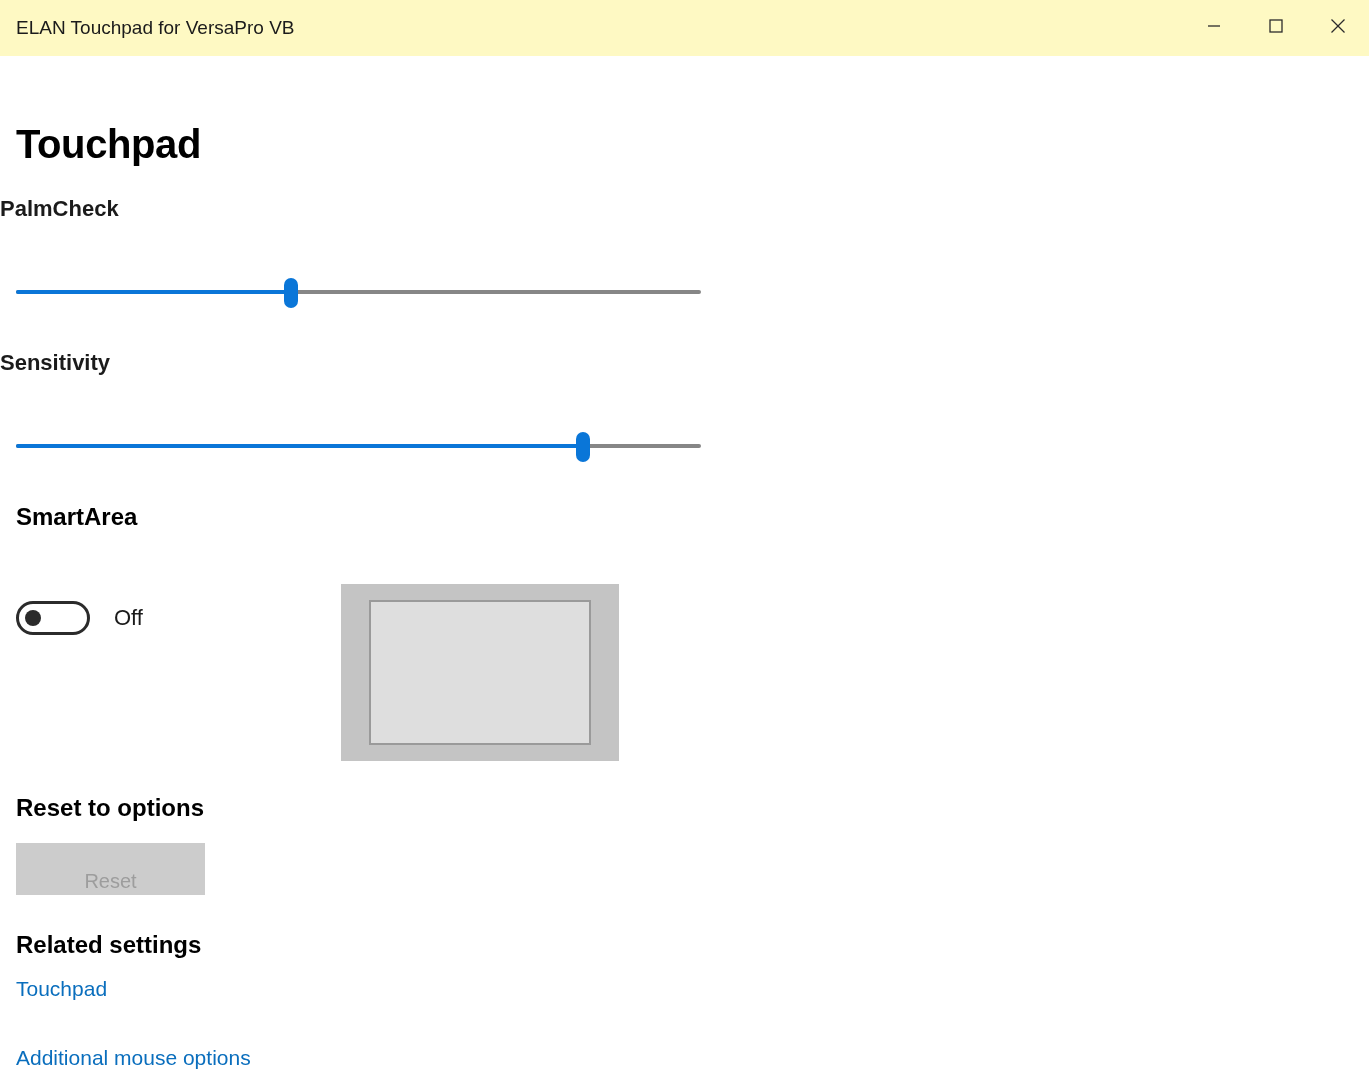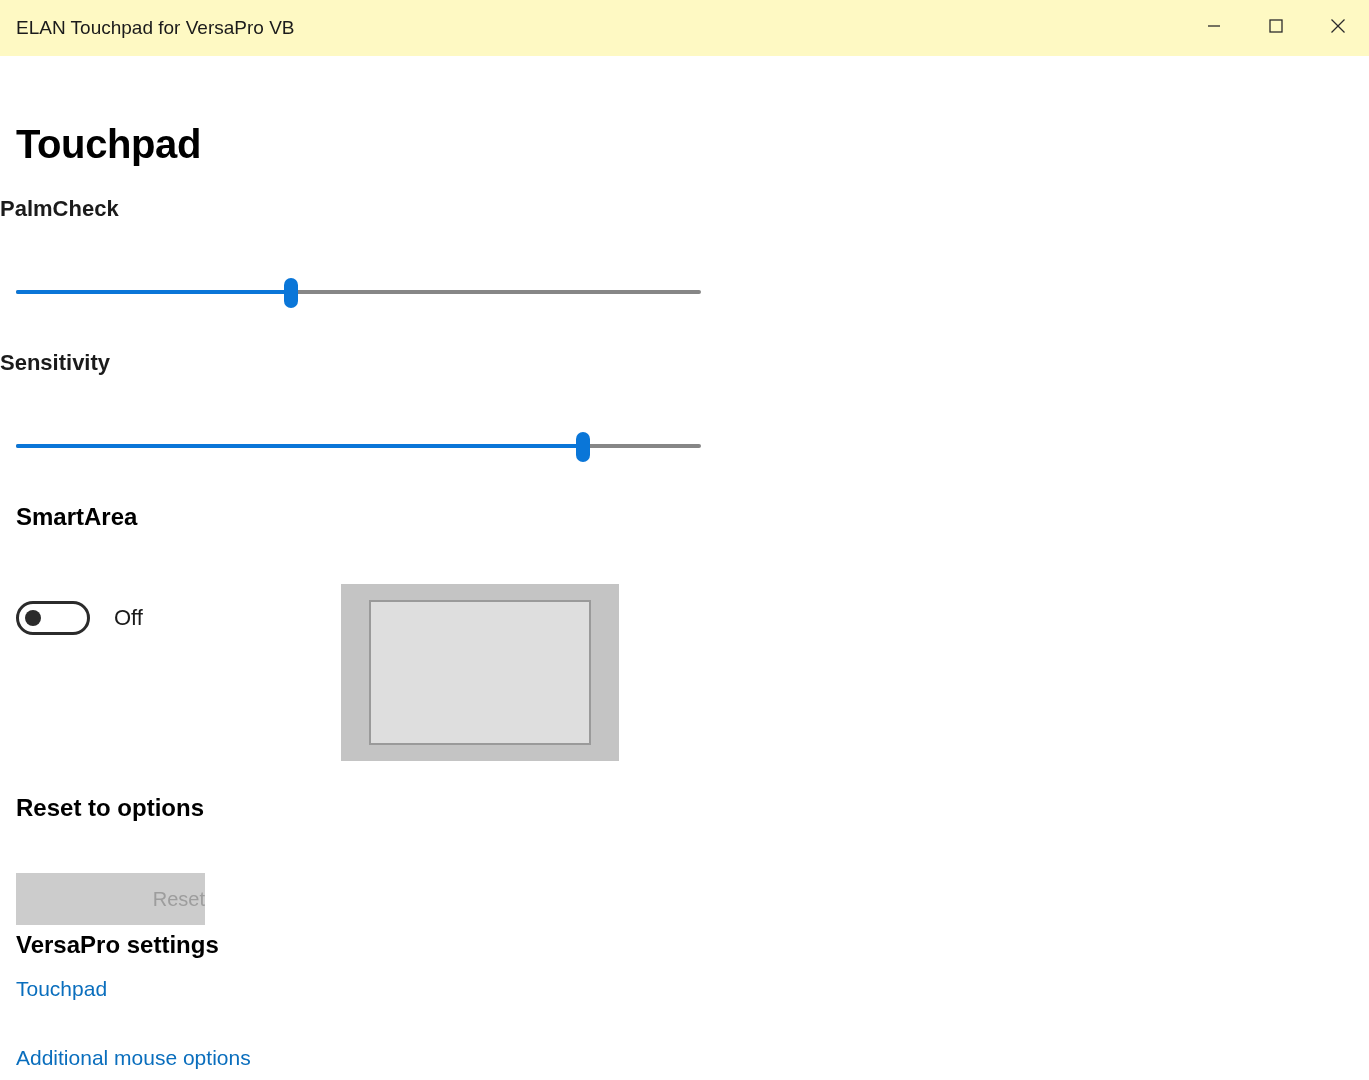--- a/index.html
+++ b/index.html
@@ -193,24 +193,23 @@
     left: 16px;
     top: 787px;
     width: 189px;
     height: 52px;
     background: #cccccc;
     border: none;
     color: #9d9d9d;
     font-family: "Liberation Sans", sans-serif;
     font-size: 20px;
     line-height: 52px;
-    padding: 0;
-    text-align: right;
-    cursor: default;
-    margin-top: 30px;
+    padding: 12px;
+    text-align: center;
+    cursor: default;
   }
 
   
   .related-link {
     position: absolute;
     left: 16px;
     font-size: 21px;
     line-height: 28px;
     color: #0a6ebd;
     text-decoration: none;
@@ -280,19 +279,19 @@
   </div>
 
   <div class="touchpad-preview">
     <div class="touchpad-preview-inner"></div>
   </div>
 
   <div class="section-heading" style="top:738px;">Reset to options</div>
 
   <button class="reset-button">Reset</button>
 
-  <div class="section-heading" style="top:875px;">VersaPro settings</div>
+  <div class="section-heading" style="top:875px;">Related settings</div>
 
   <a class="related-link" href="#" style="top:919px;">Touchpad</a>
 
   <a class="related-link" href="#" style="top:953px;margin-top:35px;">Additional mouse options</a>
 
 </div>
 
 </body></html>

